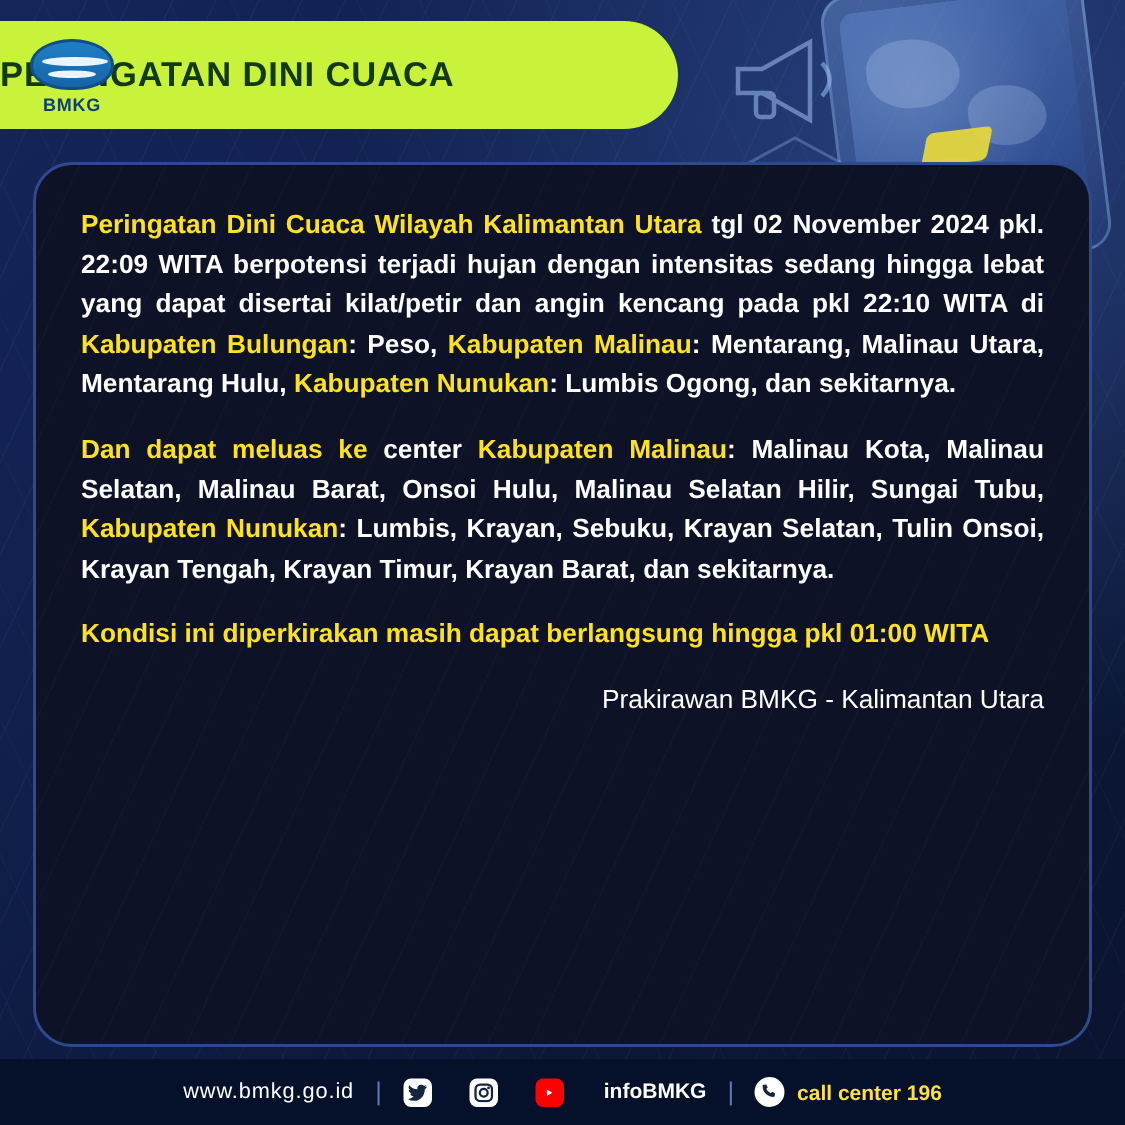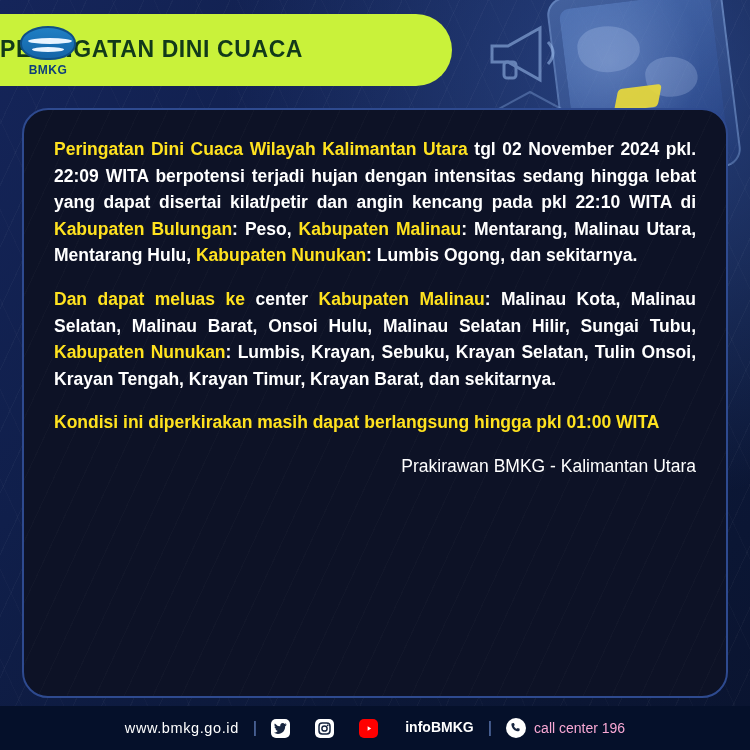--- a/index.html
+++ b/index.html
@@ -159,21 +159,21 @@
     background: #ffffff;
     display: inline-flex; align-items: center; justify-content: center;
   }
   .sic svg { display: block; }
   .footer .handle { color: #ffffff; font-size: 14px; font-weight: bold; margin-left: 2px; }
   .footer .call { display: flex; align-items: center; gap: 8px; }
   .footer .call .pic {
     width: 20px; height: 20px; border-radius: 50%;
     background: #ffffff; display: inline-flex; align-items: center; justify-content: center;
   }
-  .footer .call span { color: #f9a8d4; font-size: 14px; font-weight: normal; }
+  .footer .call span { color: #fde047; font-size: 14px; font-weight: bold; }
 </style>
 </head>
 <body>
 
 <div class="poster">
 
   <div class="art-phone">
     <div class="scr">
       <span class="land" style="left:14px; top:22px; width:62px; height:46px;"></span>
       <span class="land" style="left:78px; top:60px; width:52px; height:40px;"></span>

